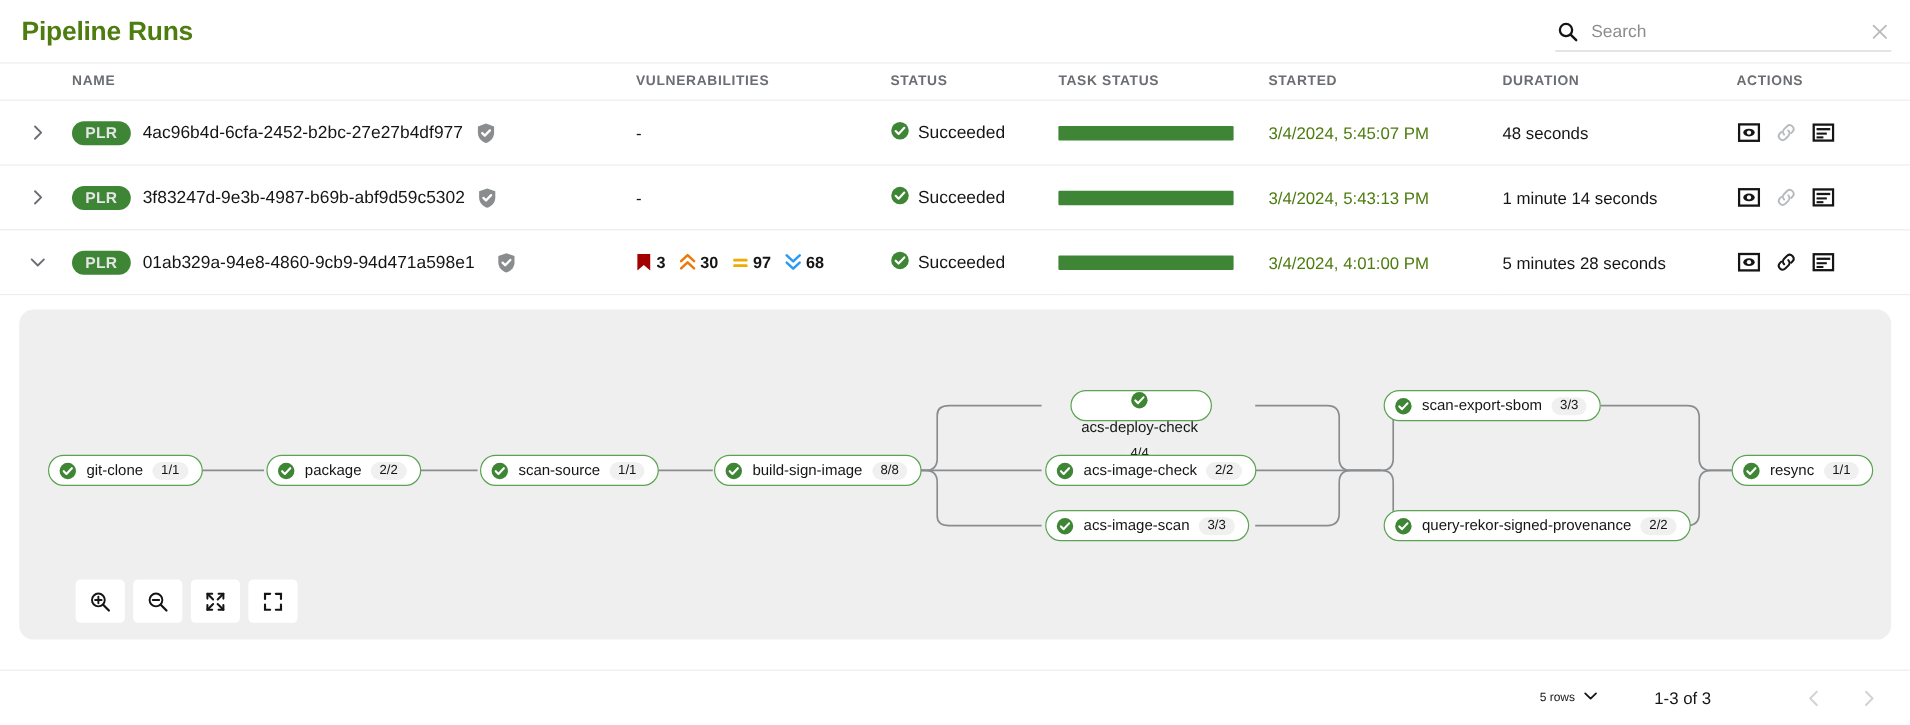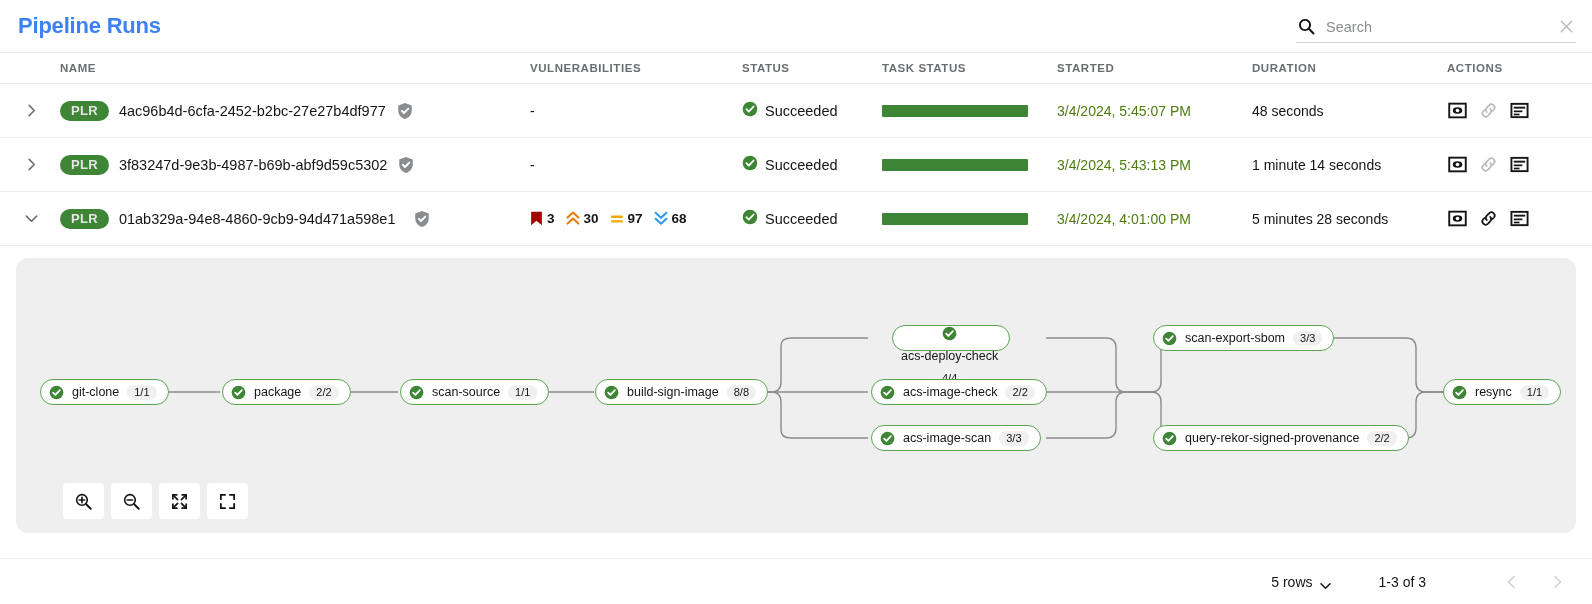--- a/index.html
+++ b/index.html
@@ -18,21 +18,21 @@
     height:52px;
     display:flex;
     align-items:center;
     padding:0 16px 0 18px;
     position:relative;
   }
   .page-title {
     font-size:22px;
     font-weight:bold;
     letter-spacing:-0.2px;
-    color:#3b82f6;
+    color:#4d7c0f;
   }
   .search-wrap {
     position:absolute;
     right:16px;
     top:11px;
     width:280px;
     height:32px;
     display:flex;
     align-items:center;
     border-bottom:1px solid #d2d2d2;
@@ -173,22 +173,22 @@
   .footer {
     position:absolute;
     left:0; right:0; bottom:0;
     height:46px;
     border-top:1px solid #ededed;
     display:flex; align-items:center; justify-content:flex-end;
     padding-right:22px;
     gap:0;
   }
   .rows-select {
-    display:flex; align-items:flex-end; gap:7px;
-    font-size:14px; color:#151515;
+    display:flex; align-items:flex-start; gap:7px;
+    font-size:10px; color:#151515;
     cursor:pointer;
     margin-right:48px;
   }
   .range-text { font-size:14px; color:#151515; margin-right:52px; }
   .pg-btn { width:26px; height:26px; display:flex; align-items:center; justify-content:center; cursor:pointer; margin-left:20px; }
 </style>
 </head>
 <body>
 
 <div class="page-header">

